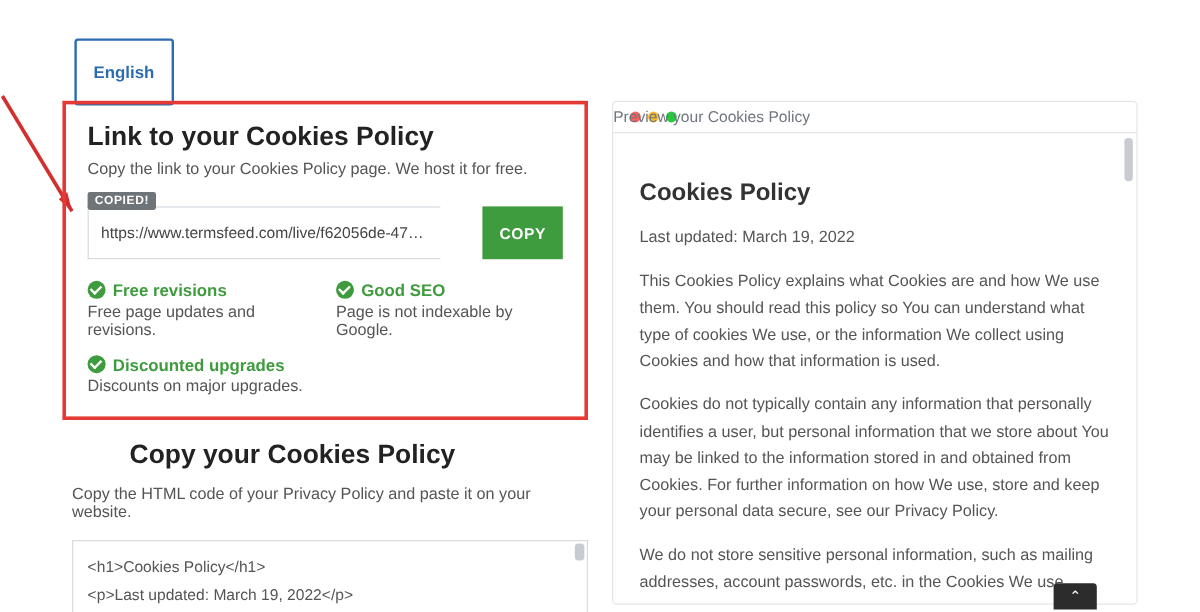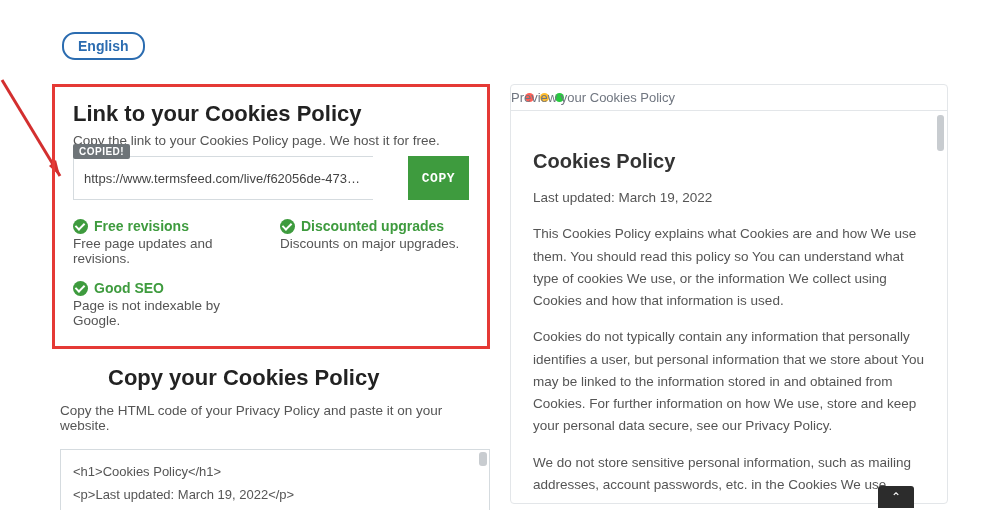--- a/index.html
+++ b/index.html
@@ -11,24 +11,24 @@
     overflow: hidden;
     position: relative;
   }
   .lang-btn {
     position: absolute;
     top: 32px;
     left: 62px;
     border: 2px solid #2b6cb0;
     color: #2b6cb0;
     background: #fff;
-    padding: 4px 14px;
+    padding: 18px 14px;
     font-size: 14px;
     font-weight: 600;
-    border-radius: 13px;
+    border-radius: 3px;
     cursor: pointer;
   }
   .main {
     position: absolute;
     top: 84px;
     left: 52px;
     right: 52px;
     bottom: 0;
     display: flex;
     gap: 20px;
@@ -43,21 +43,21 @@
   }
   .section-title {
     font-size: 22px;
     font-weight: 700;
     color: #222;
     margin-bottom: 6px;
   }
   .section-desc {
     font-size: 13.5px;
     color: #555;
-    margin-bottom: 8px;
+    margin-bottom: 24px;
   }
   .copy-row {
     display: flex;
     margin-bottom: 18px;
     position: relative;
     gap: 35px;
   }
   .copied-badge {
     position: absolute;
     top: -12px;
@@ -87,34 +87,33 @@
   .copy-btn {
     background: #3e9b3e;
     color: #fff;
     border: none;
     font-weight: 700;
     font-size: 13px;
     padding: 0 14px;
     height: 44px;
     cursor: pointer;
     letter-spacing: 0.5px;
-    font-family: Liberation Mono, monospace;
   }
   .feat-grid {
     display: grid;
     grid-template-columns: 1fr 1fr;
     column-gap: 18px;
     row-gap: 14px;
   }
   .feat-title {
     color: #3e9b3e;
     font-weight: 700;
     font-size: 14px;
     display: flex;
-    align-items: center;
+    align-items: flex-start;
     gap: 6px;
     margin-bottom: 2px;
   }
   .feat-desc { font-size: 13.5px; color: #555; }
   .check-icon {
     width: 15px;
     height: 15px;
     background: #3e9b3e;
     border-radius: 50%;
     position: relative;
@@ -265,30 +264,30 @@
         <div>
           <div class="feat-title">
               <span class="check-icon"></span>
               <span>Free revisions</span>
             </div>
           <div class="feat-desc">Free page updates and revisions.</div>
         </div>
         <div>
           <div class="feat-title">
               <span class="check-icon"></span>
-              <span>Discounted upgrades</span>
+              <span>Good SEO</span>
             </div>
-          <div class="feat-desc">Discounts on major upgrades.</div>
+          <div class="feat-desc">Page is not indexable by Google.</div>
         </div>
         <div>
           <div class="feat-title">
               <span class="check-icon"></span>
-              <span>Good SEO</span>
+              <span>Discounted upgrades</span>
             </div>
-          <div class="feat-desc">Page is not indexable by Google.</div>
+          <div class="feat-desc">Discounts on major upgrades.</div>
         </div>
       </div>
     </div>
 
     <div class="copy-section">
       <div class="section-title">Copy your Cookies Policy</div>
       <div class="section-desc">Copy the HTML code of your Privacy Policy and paste it on your website.</div>
       <div class="html-box">
         <div>&lt;h1&gt;Cookies Policy&lt;/h1&gt;</div>
         <div>&lt;p&gt;Last updated: March 19, 2022&lt;/p&gt;</div>

